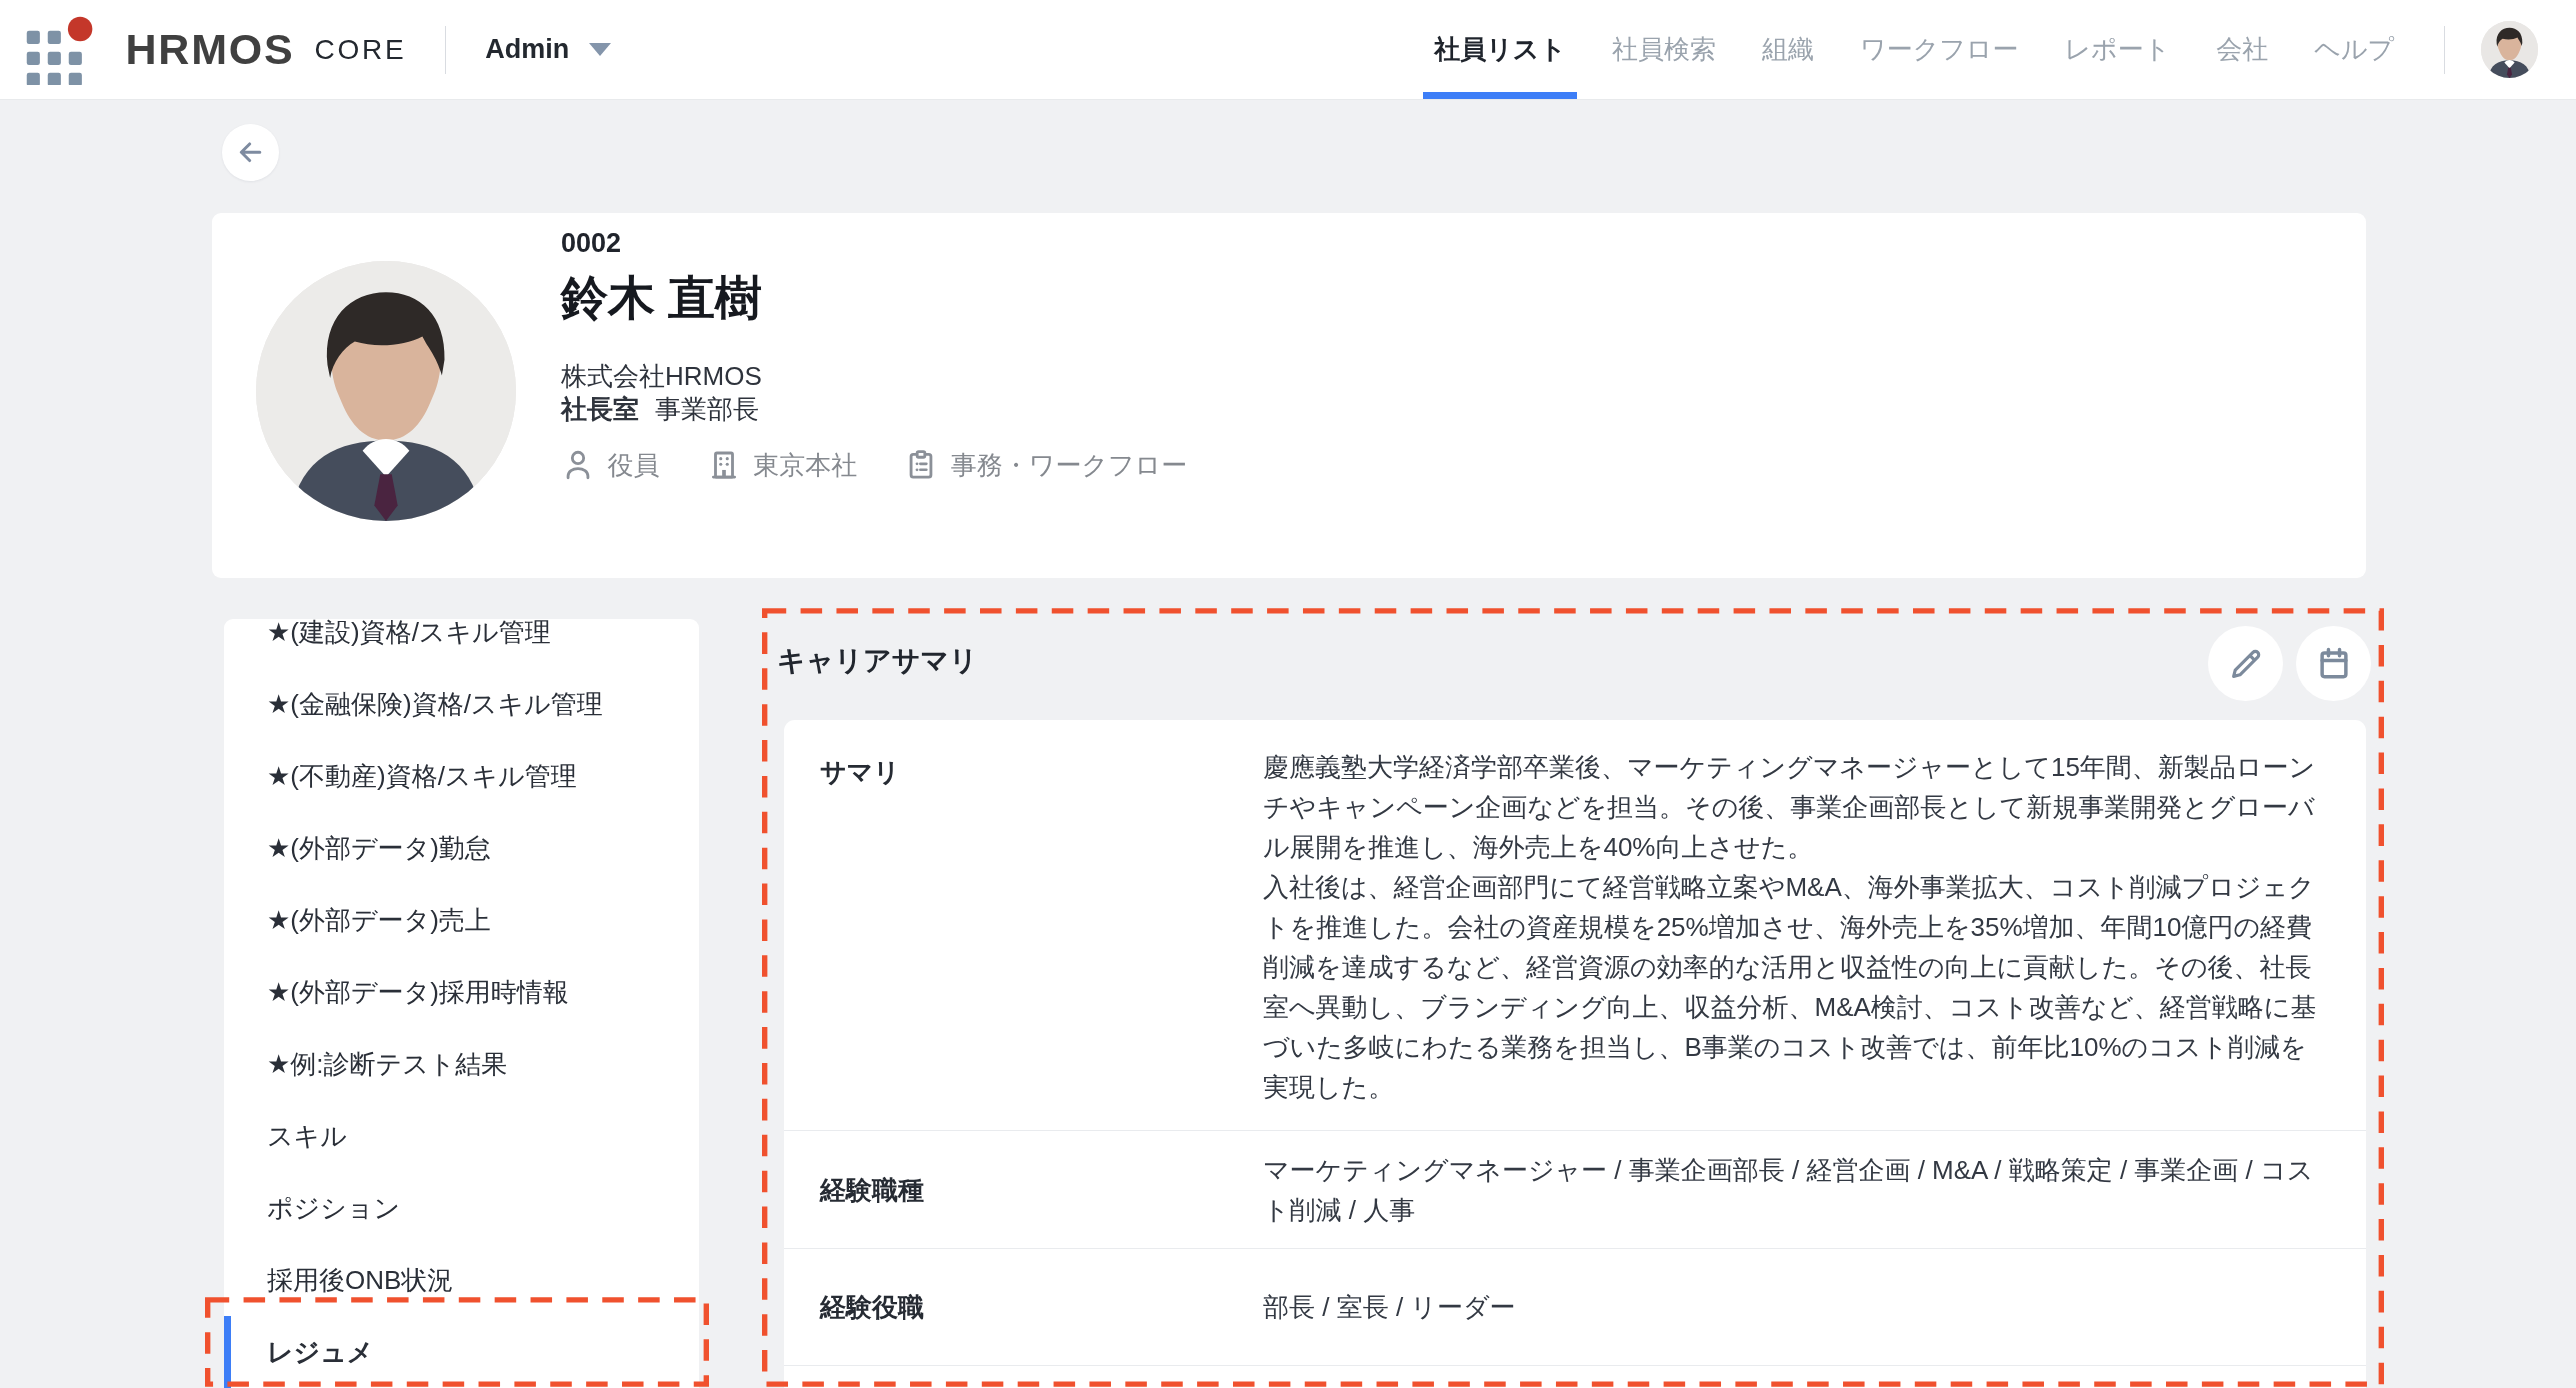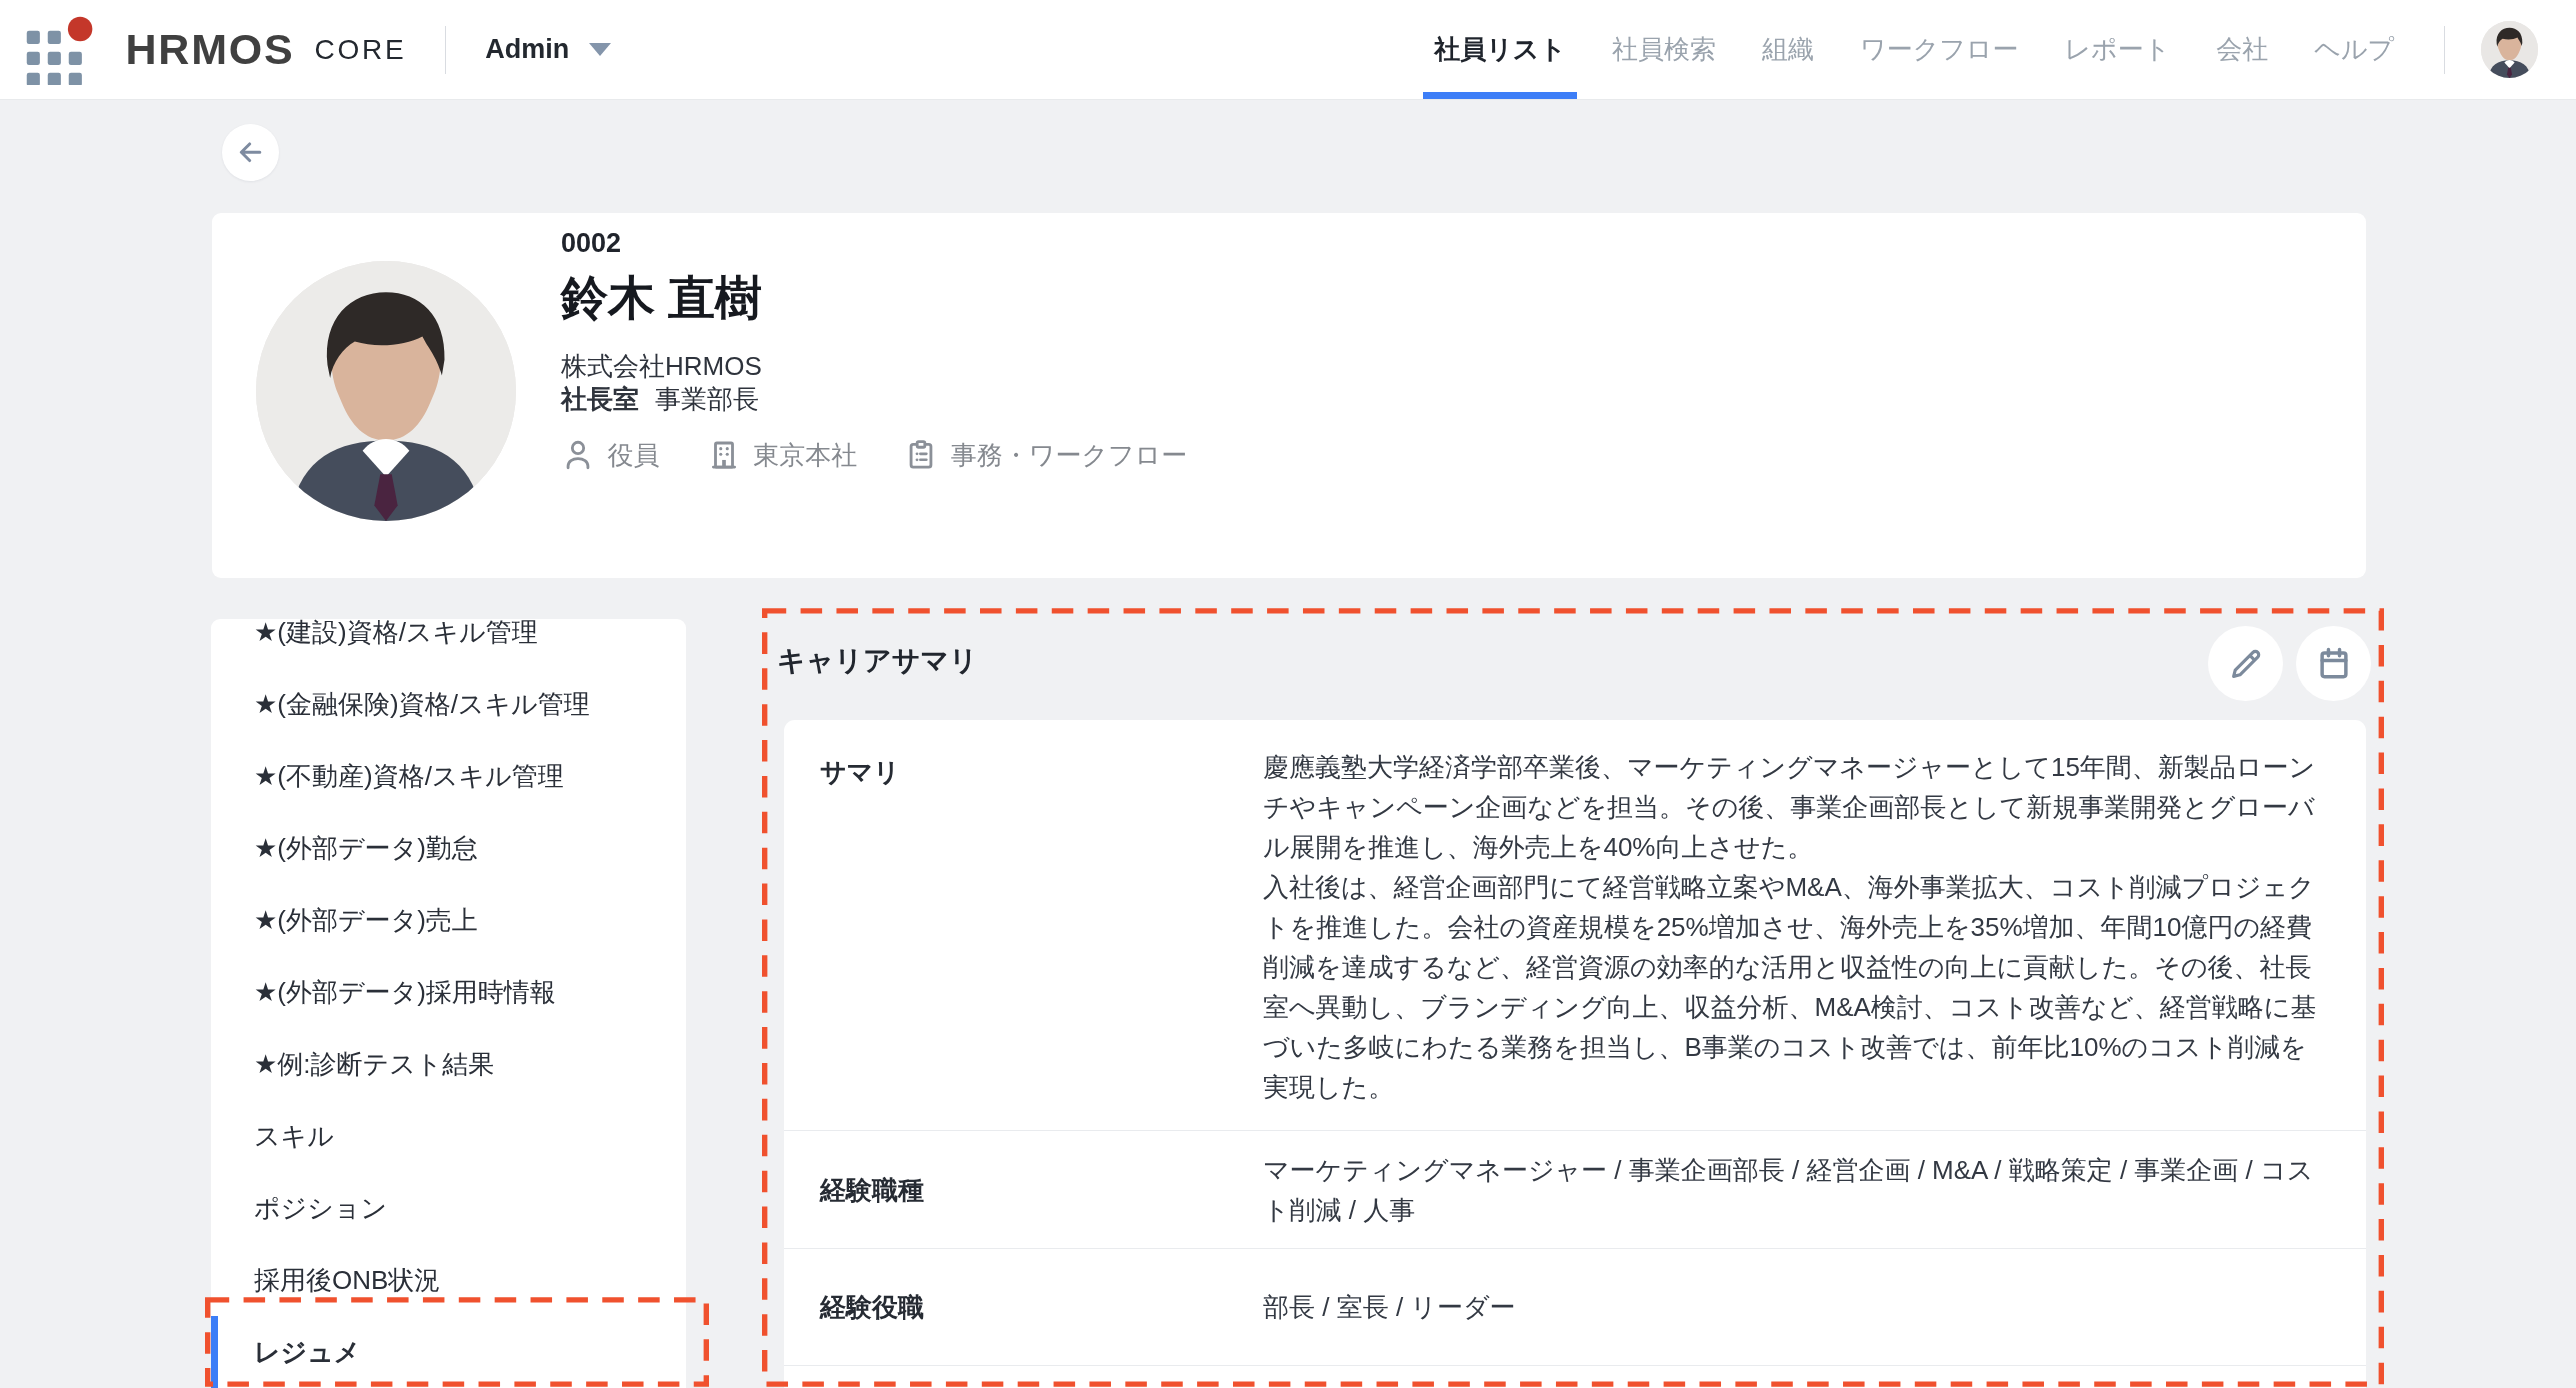--- a/index.html
+++ b/index.html
@@ -59,35 +59,35 @@
     background:#ffffff; border-radius:9px; z-index:2;
   }
   .profile-photo {
     position:absolute; left:44px; top:48px; width:260px; height:260px;
     border-radius:50%; overflow:hidden; background:#e9e7e5;
   }
   .profile-photo svg, .nav-avatar svg { width:100%; height:100%; display:block; }
   .profile-info { position:absolute; left:349px; top:12.6px; }
   .emp-id { font-size:27px; font-weight:700; color:#20242c; line-height:34px; }
   .emp-name { font-size:47px; font-weight:800; color:#16191f; line-height:54px; margin-top:11.7px; }
-  .emp-company { font-size:26px; color:#2e333c; line-height:31px; margin-top:26px; }
+  .emp-company { font-size:26px; color:#2e333c; line-height:31px; margin-top:36px; }
   .emp-dept-line { font-size:26px; color:#2e333c; line-height:31px; margin-top:2px;font-family:Liberation Serif, serif; }
   .emp-dept { font-weight:700; margin-right:16px; }
   .emp-badge {
     display:inline-block; margin-top:20.6px; padding:10px 27px; border-radius:27px;
     background:#e2f6ec; color:#36a06a; font-size:24px; font-weight:700; line-height:28px;
   }
   .emp-meta { display:flex; align-items:flex-end; margin-top:22.4px; }
   .meta-item { display:flex; align-items:center; margin-right:47px; }
   .meta-item svg { width:34px; height:34px; color:#8b9098; margin-right:12.6px; }
   .meta-label { font-size:26px; color:#85898f; }
 
   
   .sidebar {
-    position:absolute; left:211px; top:619px; width:475px; height:770px;
+    position:absolute; left:224px; top:619px; width:475px; height:770px;
     background:#ffffff; border-radius:9px 9px 0 0; overflow:hidden; z-index:2;
   }
   .sidebar-list { list-style:none; margin-top:-23px; }
   .sidebar-item {
     position:relative; height:72px; display:flex; align-items:center;
     padding-left:43px; font-size:26px; color:#2a2f38; cursor:pointer; white-space:nowrap;
   }
   .sidebar-item.active { font-weight:700; }
   .sidebar-item.active::before {
     content:""; position:absolute; left:0; top:0; bottom:-9px; width:7.2px; background:#3d7ef7;

